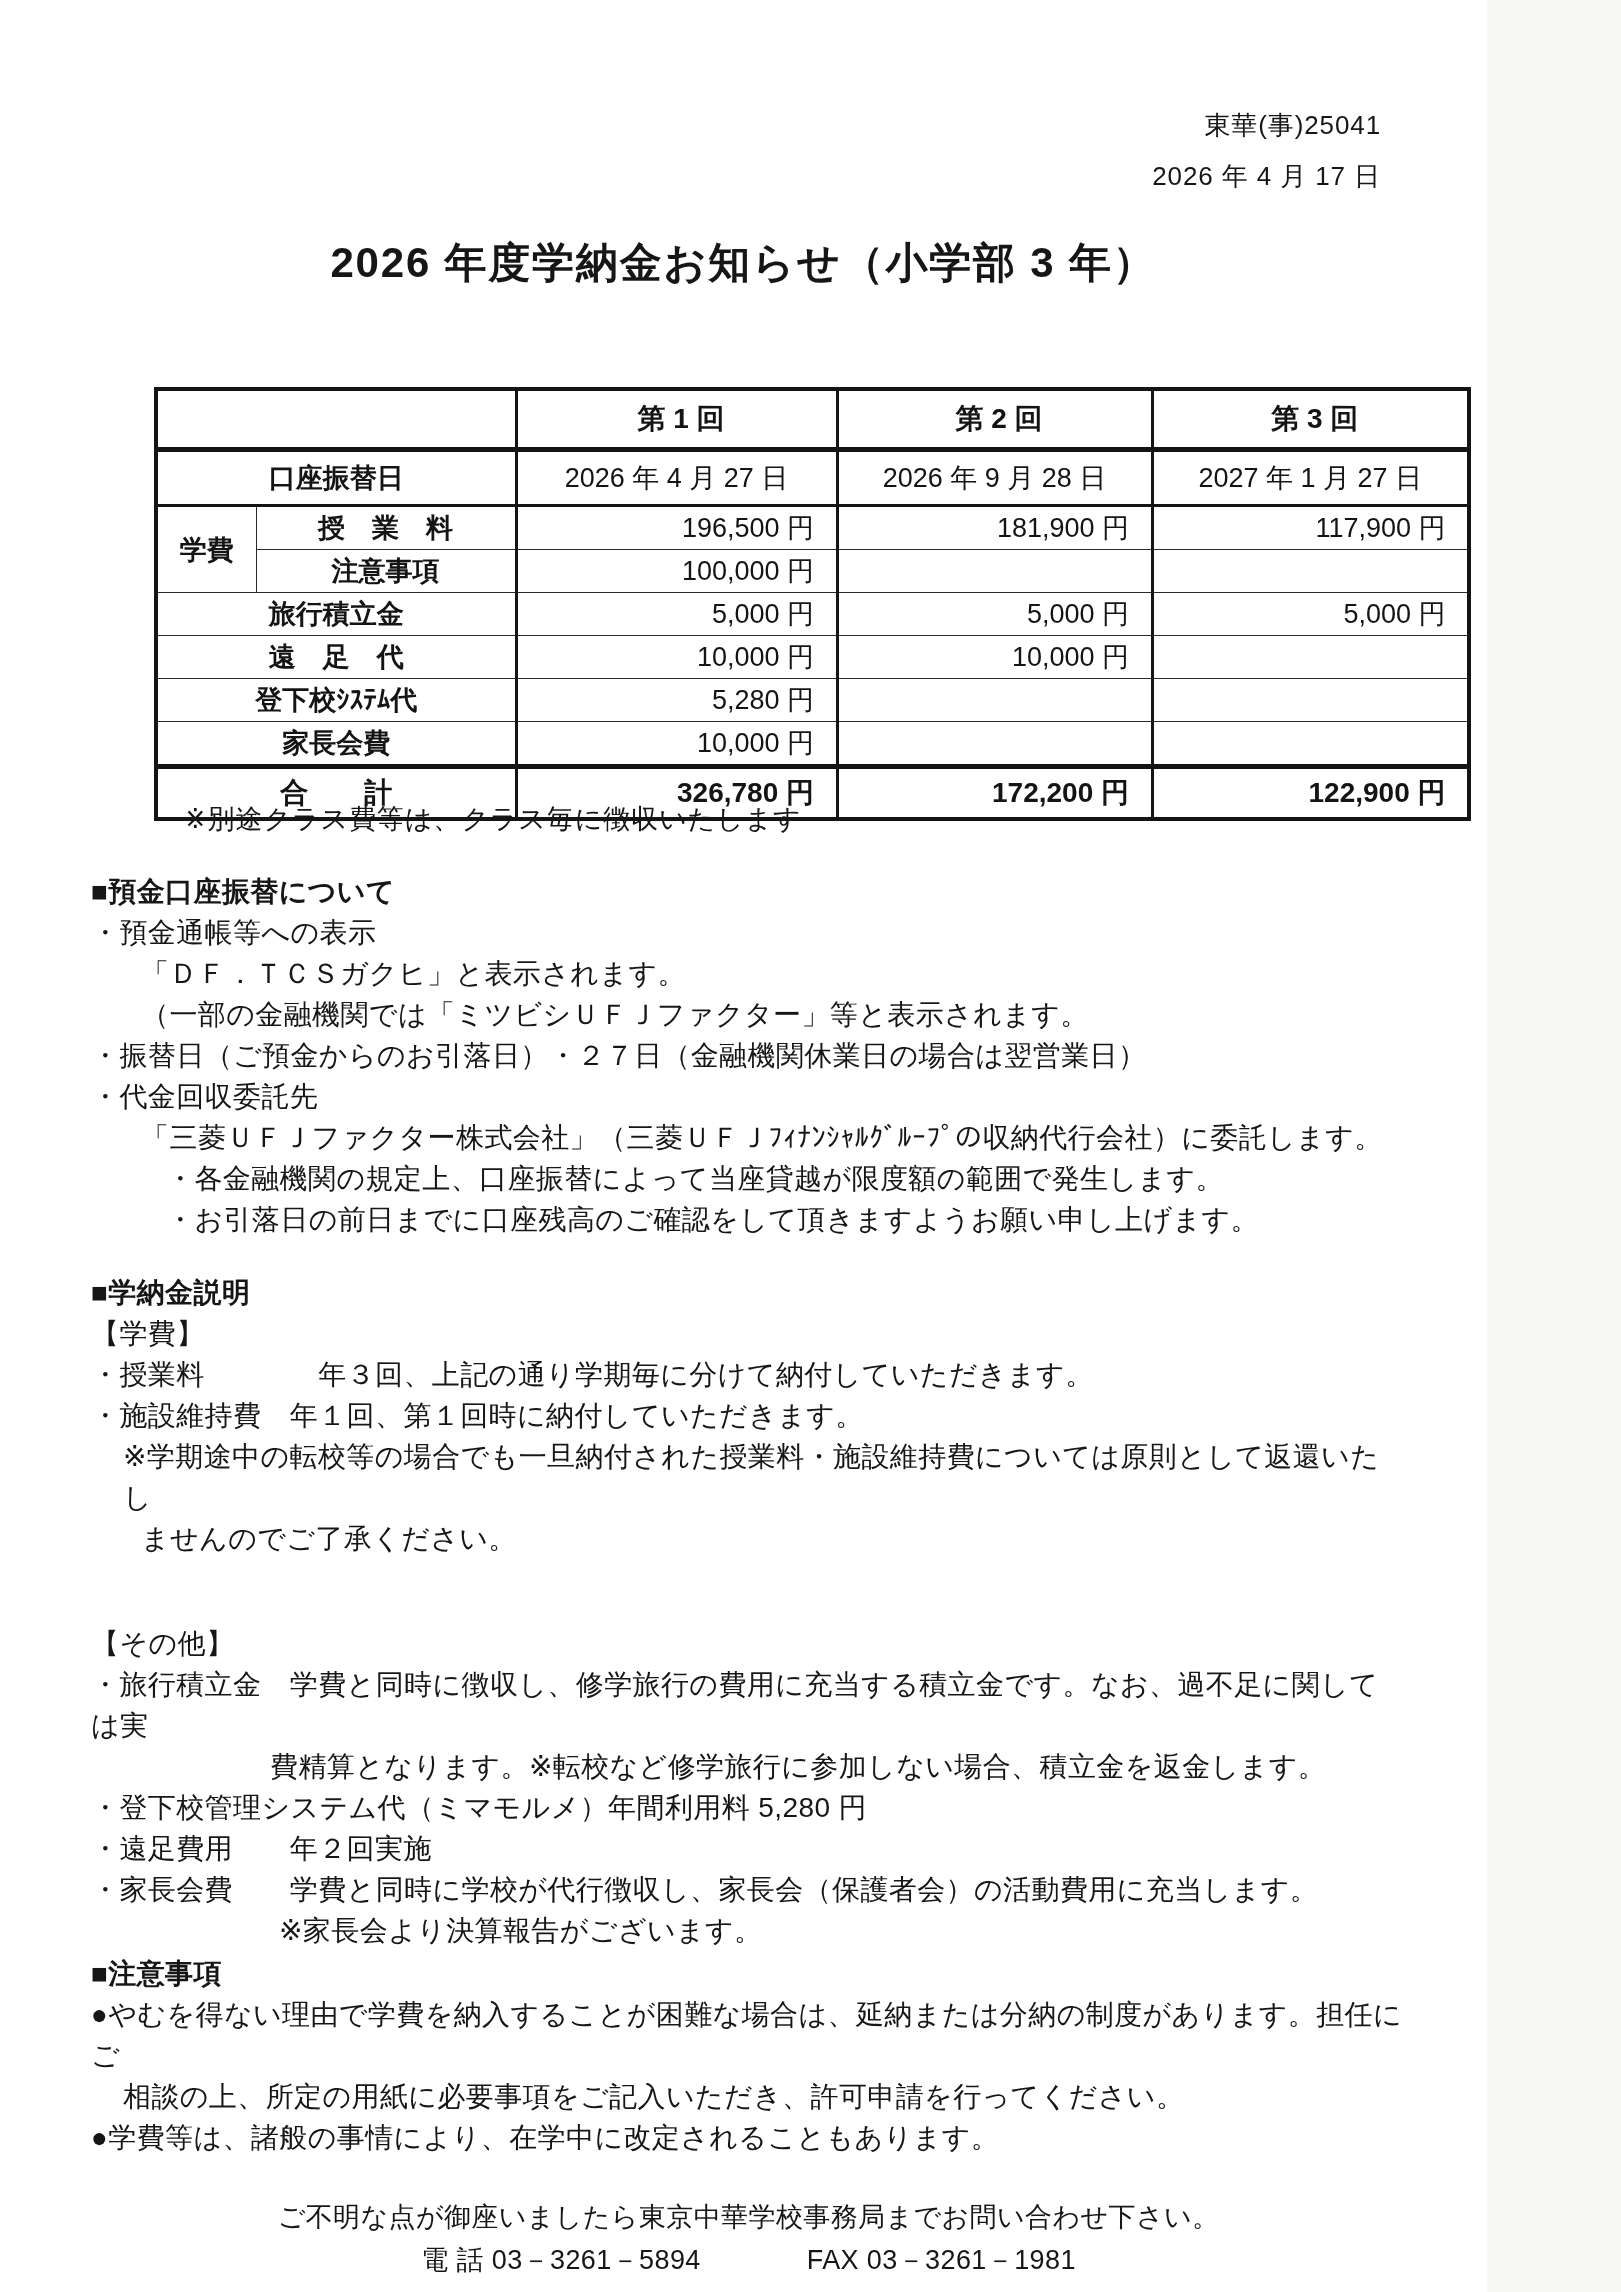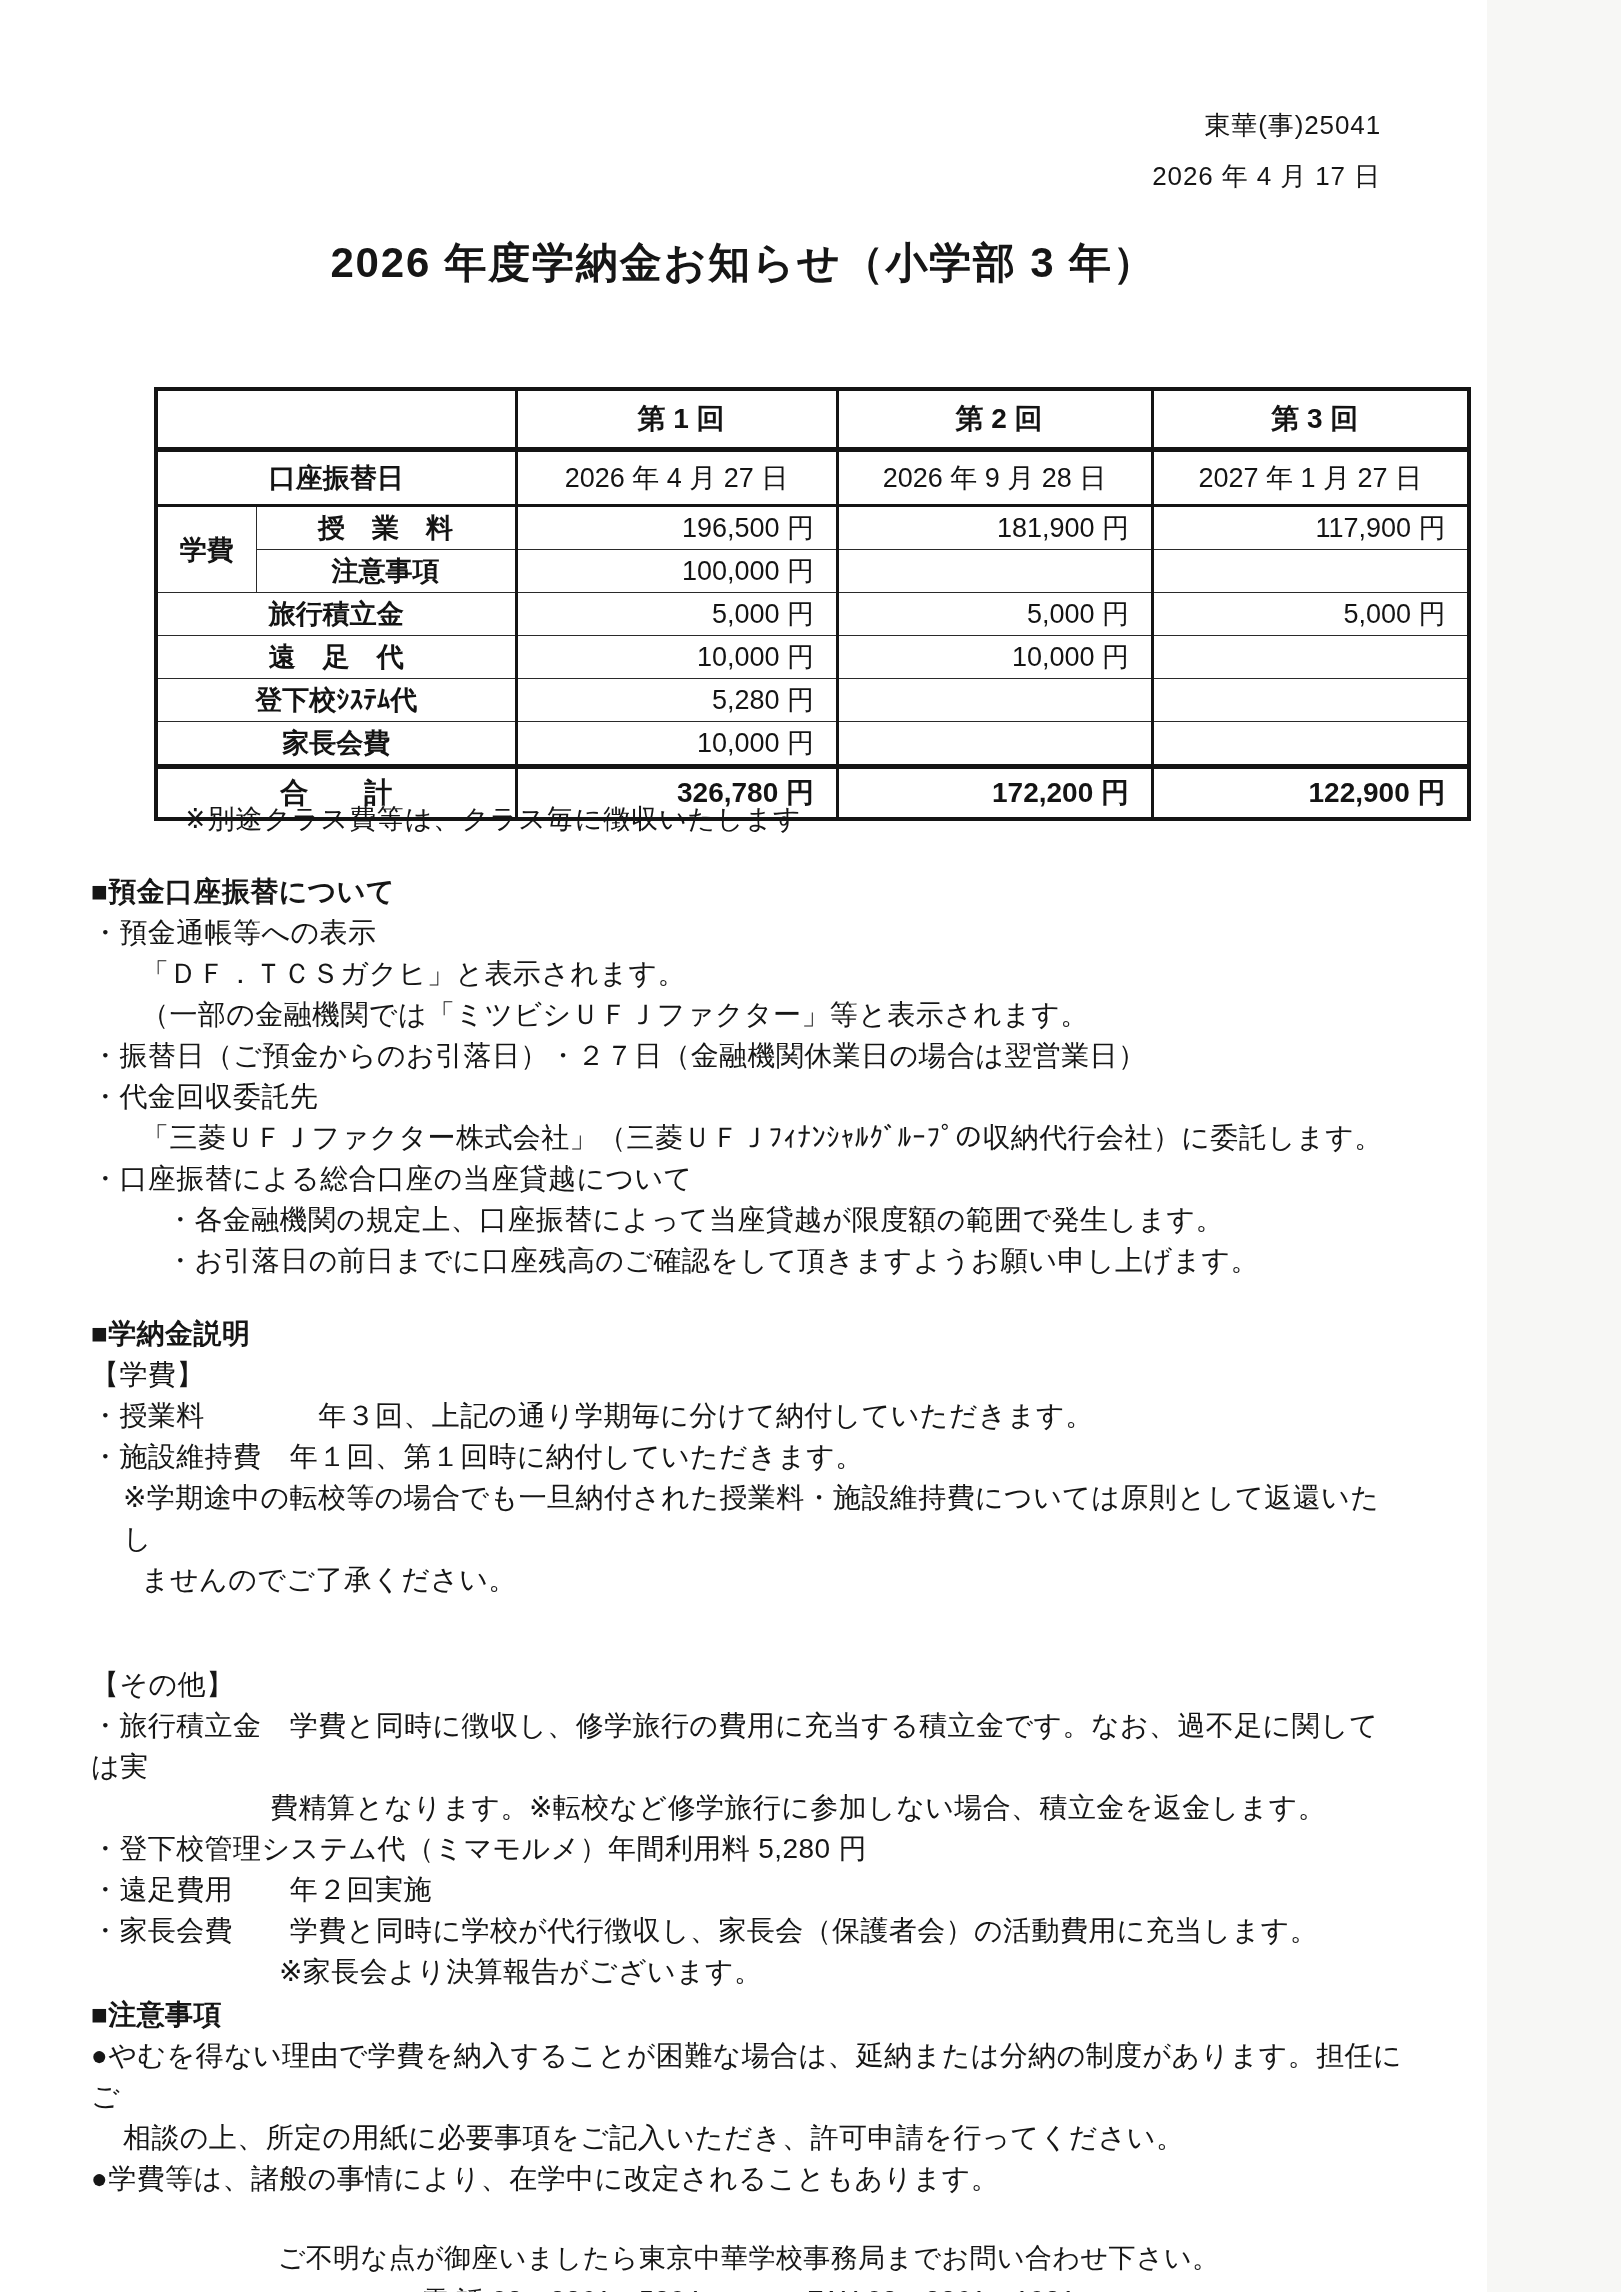--- a/index.html
+++ b/index.html
@@ -172,21 +172,20 @@
   <div class="body-text">
 
     <div class="sec-deposit">
       <div class="sec-title">■預金口座振替について</div>
       <div class="in0">・預金通帳等への表示</div>
       <div class="in56">「ＤＦ．ＴＣＳガクヒ」と表示されます。</div>
       <div class="in56">（一部の金融機関では「ミツビシＵＦＪファクター」等と表示されます。</div>
       <div class="in0">・振替日（ご預金からのお引落日）・２７日（金融機関休業日の場合は翌営業日）</div>
       <div class="in0">・代金回収委託先</div>
       <div class="in56">「三菱ＵＦＪファクター株式会社」（三菱ＵＦＪﾌｨﾅﾝｼｬﾙｸﾞﾙｰﾌﾟの収納代行会社）に委託します。</div>
-      <div class="in0">・口座振替による総合口座の当座貸越について</div>
       <div class="in84">・各金融機関の規定上、口座振替によって当座貸越が限度額の範囲で発生します。</div>
       <div class="in84">・お引落日の前日までに口座残高のご確認をして頂きますようお願い申し上げます。</div>
     </div>
 
     <div class="sec-explain">
       <div class="sec-title">■学納金説明</div>
       <div class="in0">【学費】</div>
       <div class="in0">・授業料　　　　年３回、上記の通り学期毎に分けて納付していただきます。</div>
       <div class="in0">・施設維持費　年１回、第１回時に納付していただきます。</div>
       <div class="in36">※学期途中の転校等の場合でも一旦納付された授業料・施設維持費については原則として返還いたし</div>

